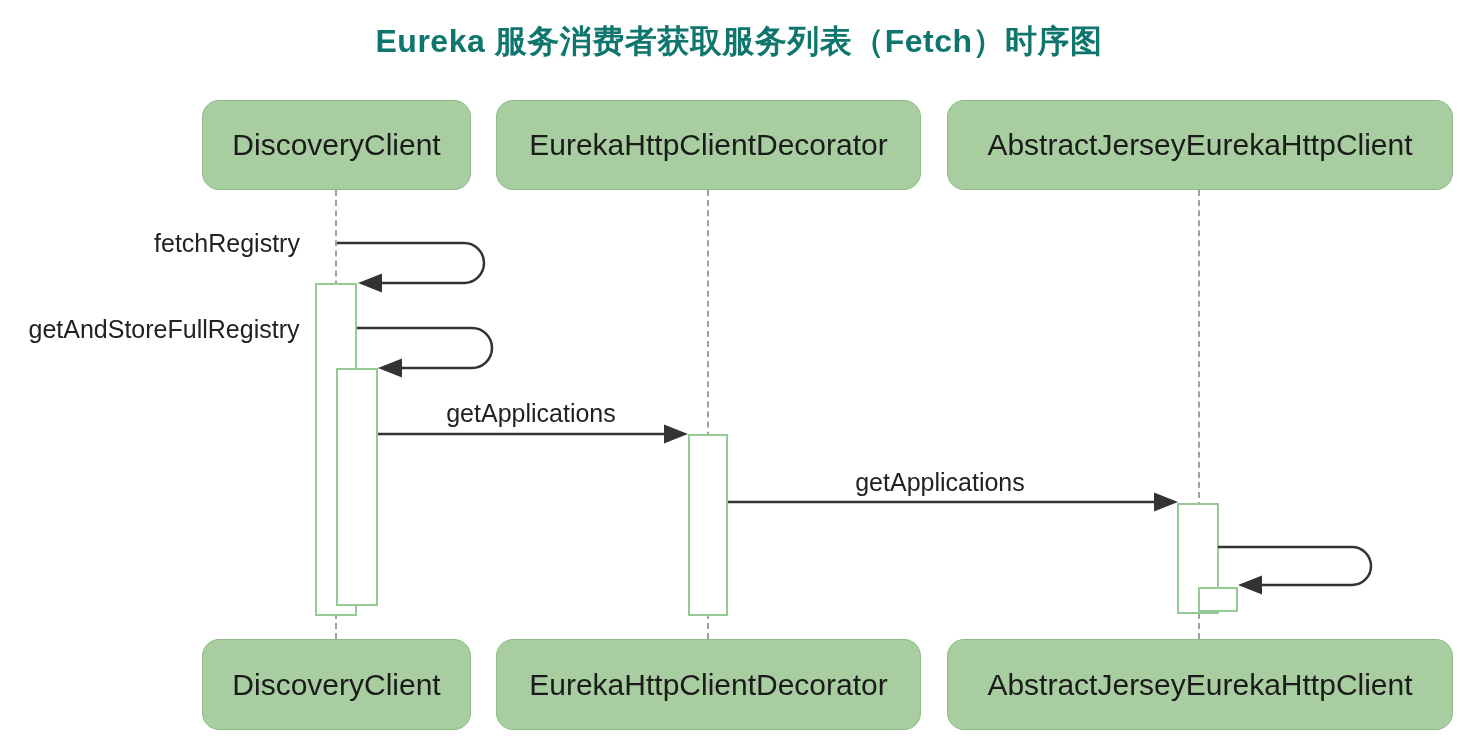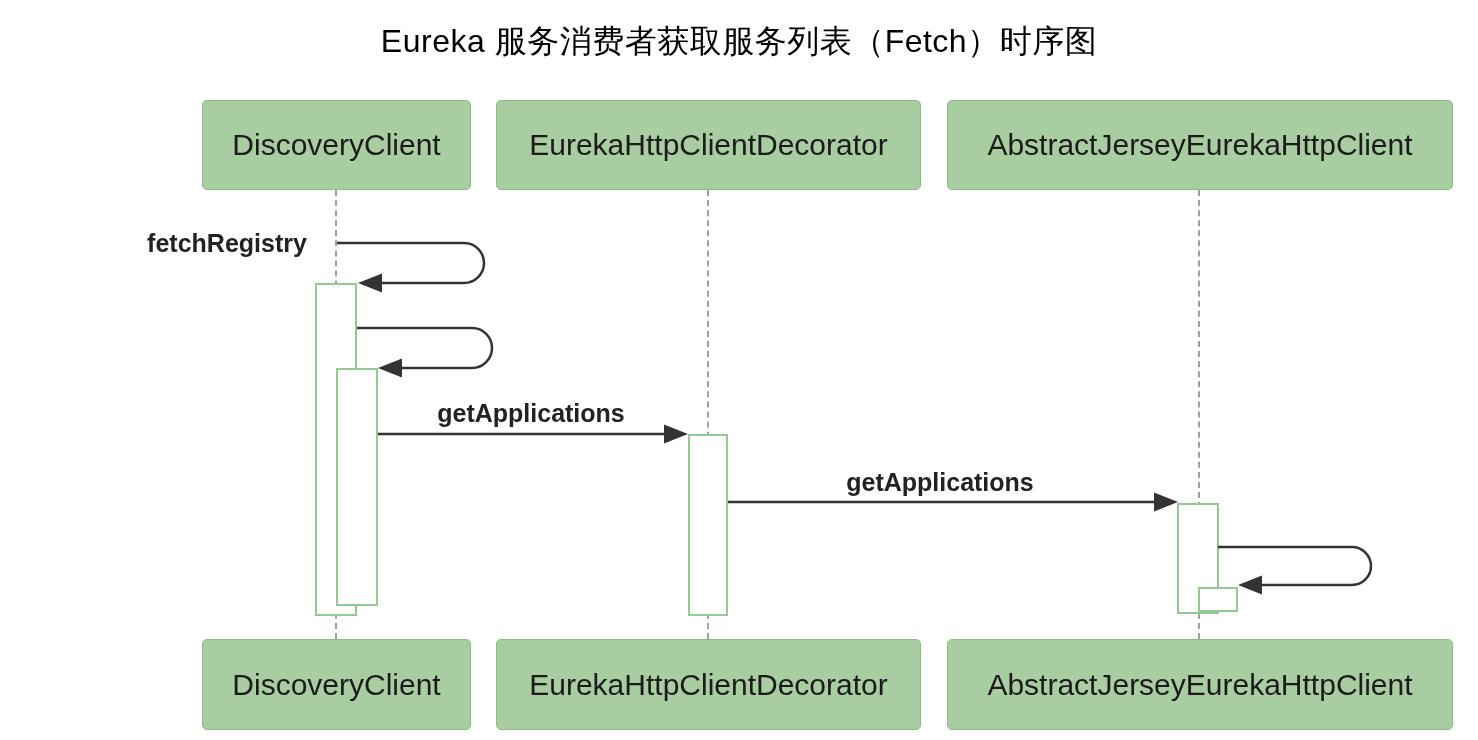--- a/index.html
+++ b/index.html
@@ -12,41 +12,41 @@
     --text:#1b1b1b;
     --background:#ffffff;
   }
   html,body{margin:0;padding:0;background:var(--background);}
   .stage{
     position:relative;width:1478px;height:740px;background:var(--background);
     font-family:"Liberation Sans","DejaVu Sans",sans-serif;overflow:hidden;
   }
   .title{
     position:absolute;top:20px;left:0;width:100%;text-align:center;
-    font-size:32px;font-weight:normal;color:#000000;z-index:5;letter-spacing:.5px;
+    font-size:32px;font-weight:bold;color:#0f766e;z-index:5;letter-spacing:.5px;
   }
   .lifeline{
     position:absolute;width:0;border-left:2px dashed var(--lifeline);z-index:1;
   }
   .bar{
     position:absolute;background:var(--activation-fill);
     border:2px solid var(--activation-border);box-sizing:border-box;z-index:2;
   }
   svg.overlay{position:absolute;left:0;top:0;z-index:3;pointer-events:none;}
   .line{stroke:var(--message-line);stroke-width:2.5;fill:none;}
   .arrowhead{fill:var(--message-line);stroke:none;}
   .pbox{
     position:absolute;height:90px;background:var(--participant-fill);
-    border:1px solid var(--participant-border);border-radius:5px;
+    border:1px solid var(--participant-border);border-radius:17px;
     display:flex;align-items:center;justify-content:center;
     font-size:30px;color:var(--text);box-sizing:border-box;z-index:4;white-space:nowrap;
   }
   .msg{
     position:absolute;transform:translate(-50%,-50%);font-size:25px;
-    color:#222;white-space:nowrap;z-index:5;font-weight:bold;
+    color:#222;white-space:nowrap;z-index:5;
   }
 </style>
 </head>
 <body>
 
 <div class="stage">
 
   <div class="title">Eureka 服务消费者获取服务列表（Fetch）时序图</div>
 
   <div class="lifeline" style="left:335px;top:190px;height:449px"></div>
@@ -91,16 +91,17 @@
     <span>DiscoveryClient</span>
   </div>
   <div class="pbox" style="left:496px;top:639px;width:425px;height:91px">
     <span>EurekaHttpClientDecorator</span>
   </div>
   <div class="pbox" style="left:947px;top:639px;width:506px;height:91px">
     <span>AbstractJerseyEurekaHttpClient</span>
   </div>
 
   <div class="msg" style="left:227px;top:243px">fetchRegistry</div>
+  <div class="msg" style="left:164px;top:329px">getAndStoreFullRegistry</div>
   <div class="msg" style="left:531px;top:413px">getApplications</div>
   <div class="msg" style="left:940px;top:482px">getApplications</div>
 
 </div>
 
 </body></html>

